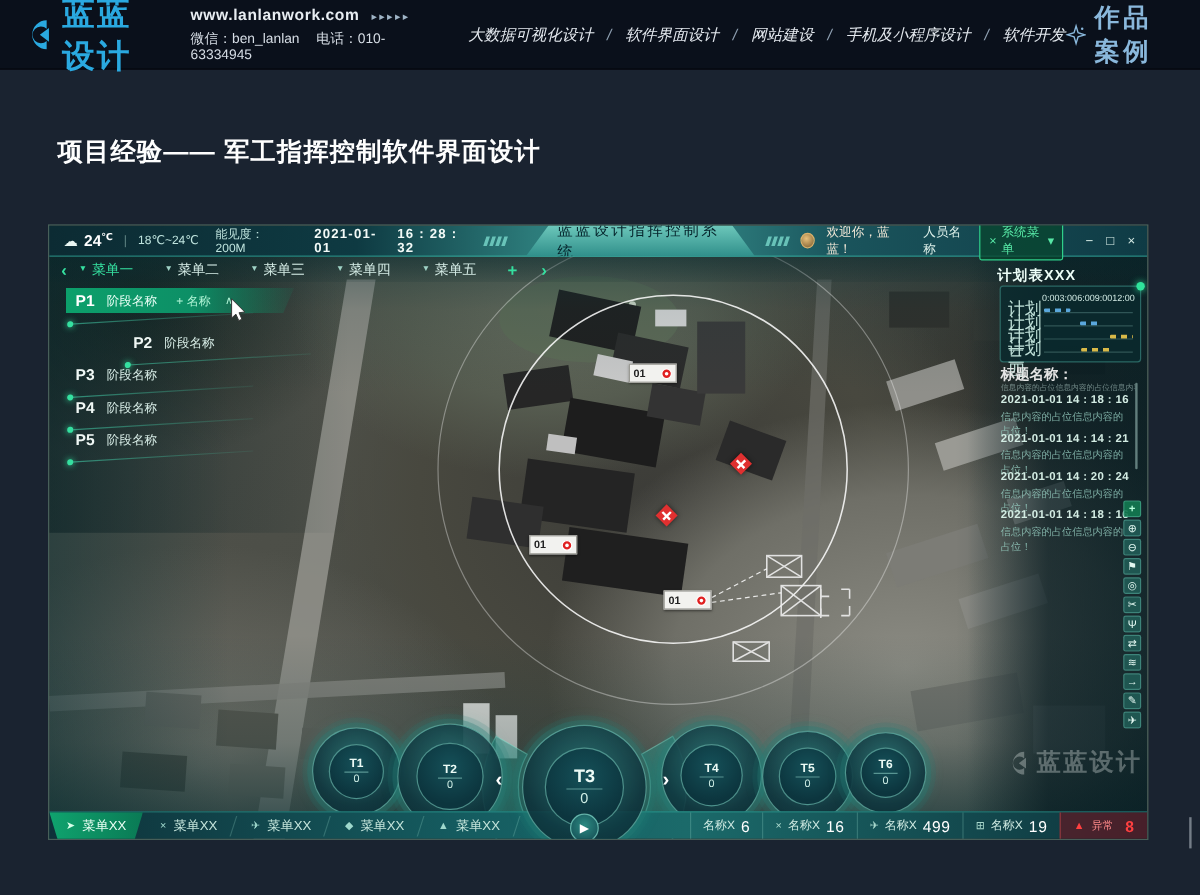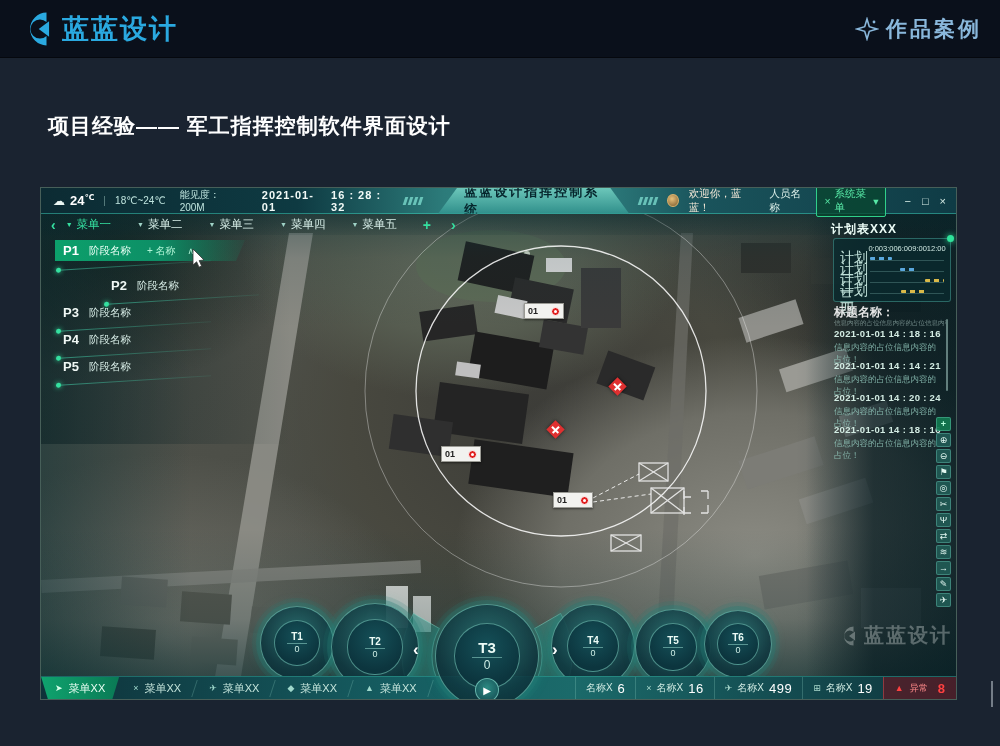--- a/index.html
+++ b/index.html
@@ -57,21 +57,21 @@
   .tb-cloud { font-size:12px; color:#eaf6f2; }
   .tb-temp { font-size:13px; font-weight:bold; color:#fff; }
   .tb-unit { font-size:8px; vertical-align:top; }
   .tb-div { width:1px; height:10px; background:rgba(190,230,220,.4); margin:0 10px; }
   .tb-sm { font-size:10px; color:#bfe4de; margin-right:14px; }
   .tb-dt { font-size:11px; font-weight:bold; color:#f2faf7; letter-spacing:1px; margin-left:8px; }
   .tb-dash { display:inline-flex; gap:2px; margin:0 10px; }
   .tb-dash i { width:3px; height:8px; background:#7fe0d2; opacity:.75; transform:skewX(-18deg); }
   .tb-title { height:26px; padding:12px 26px; margin-left:6px; display:flex; align-items:center;
         background:linear-gradient(180deg,#6cc7ba,#2f8e8a); clip-path:polygon(10% 0,90% 0,100% 100%,0 100%);
-        color:#06262d; font-size:13px; font-weight:bold; letter-spacing:2px; }
+        color:#06262d; font-size:13px; font-weight:normal; letter-spacing:2px; }
   .tb-right { margin-left:auto; display:flex; align-items:center; gap:10px; margin-right:10px; }
   .avatar { width:13px; height:13px; border-radius:50%; border:1px solid #d9b06a;
             background:radial-gradient(circle at 40% 35%, #e8c07a, #7a5a2e); }
   .tb-welcome { font-size:10.5px; color:#f4e9d8; }
   .tb-person { font-size:10.5px; color:#dcefe9; margin-left:6px; }
   .sysmenu { display:flex; align-items:center; gap:4px; border:1px solid #2fd08a; border-radius:2px;
              background:rgba(8,70,46,.75); color:#57e8a6; font-size:10.5px; padding:1px 7px; cursor:pointer; }
   .winc { display:flex; gap:11px; color:#d6ece6; font-size:11px; margin-left:8px; }
   .winc span { cursor:pointer; }
 
@@ -206,20 +206,39 @@
 <div class="stage">
 
   <header class="hdr">
     <div class="logo">
       <svg class="logo-ic" viewBox="0 0 44 44">
         <path fill="#2aa9e0" d="M33 3 A19 19 0 1 0 33 41 L33 30 A11 11 0 1 1 33 14 Z"></path>
         <path fill="#2aa9e0" d="M24 22 L36 13 L36 31 Z"></path>
       </svg>
       <span class="logo-tx">蓝蓝设计</span>
     </div>
+    <div class="hdr-contact">
+      <div class="hc-top">
+        <span>www.lanlanwork.com</span><span class="arrows">▸▸▸▸▸</span>
+      </div>
+      <div class="hc-bot">
+        <span>微信：ben_lanlan</span><span>电话：010-63334945</span>
+      </div>
+    </div>
+    <nav class="hdr-nav">
+      <span class="nav-it">大数据可视化设计</span>
+      <span class="nav-sep">/</span>
+      <span class="nav-it">软件界面设计</span>
+      <span class="nav-sep">/</span>
+      <span class="nav-it">网站建设</span>
+      <span class="nav-sep">/</span>
+      <span class="nav-it">手机及小程序设计</span>
+      <span class="nav-sep">/</span>
+      <span class="nav-it">软件开发</span>
+    </nav>
     <div class="pf">
       <svg class="pf-ic" viewBox="0 0 24 24">
         <path d="M12 2 L14.3 9.7 L22 12 L14.3 14.3 L12 22 L9.7 14.3 L2 12 L9.7 9.7 Z" fill="none" stroke="#8ab8dc" stroke-width="1.6"></path>
         <circle cx="19" cy="5" r="1.4" fill="#8ab8dc"></circle>
       </svg>
       <span>作品案例</span>
     </div>
   </header>
 
   <h1 class="ptitle">项目经验—— 军工指挥控制软件界面设计</h1>

